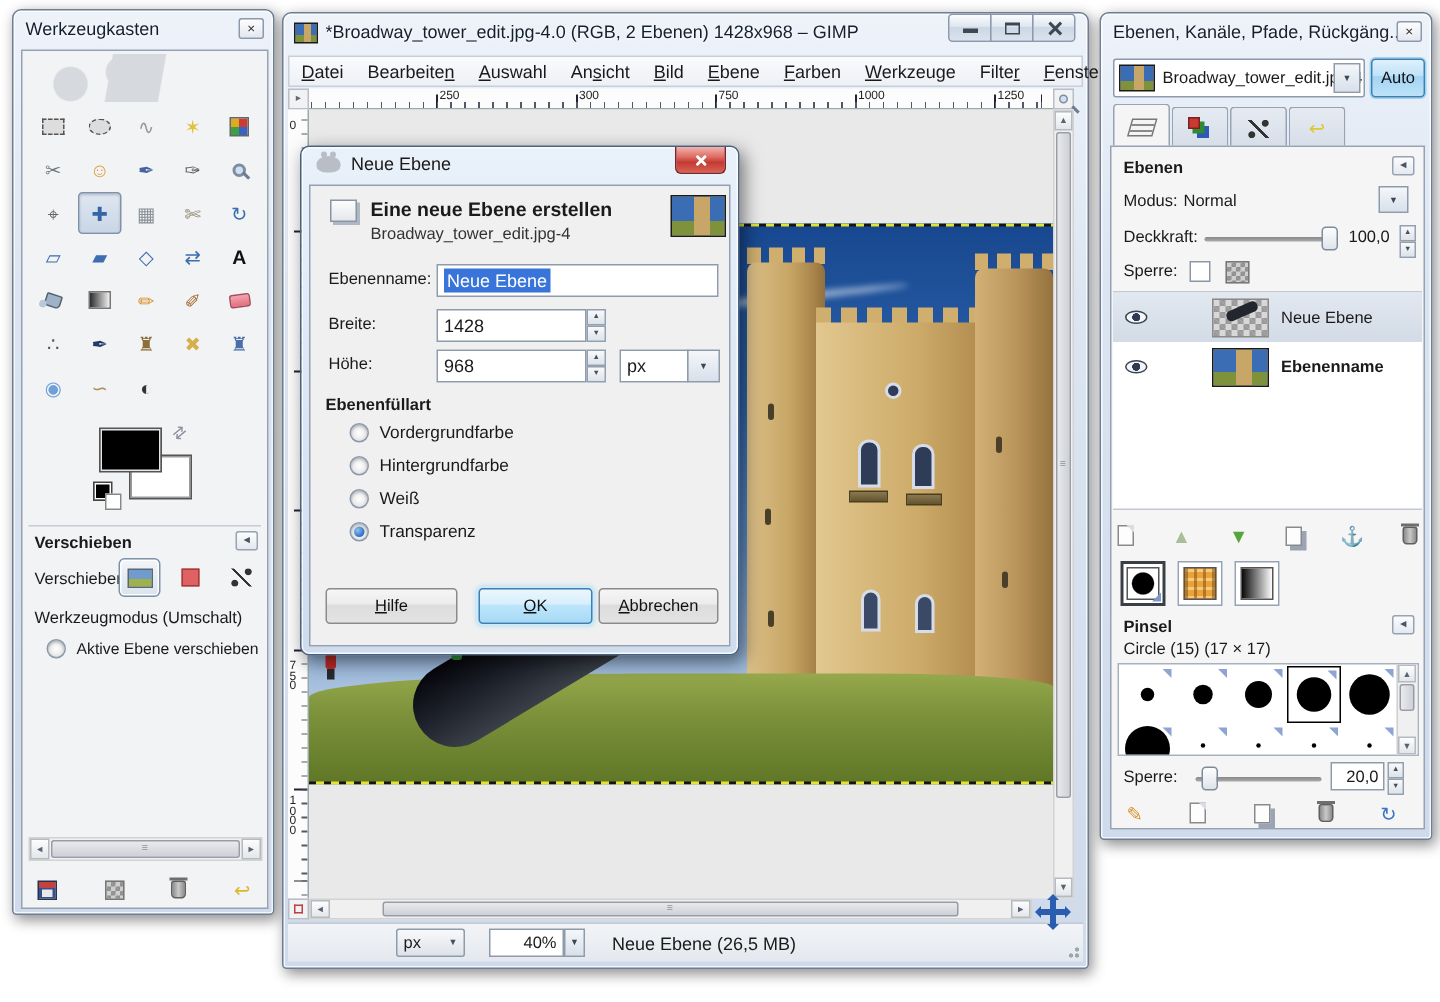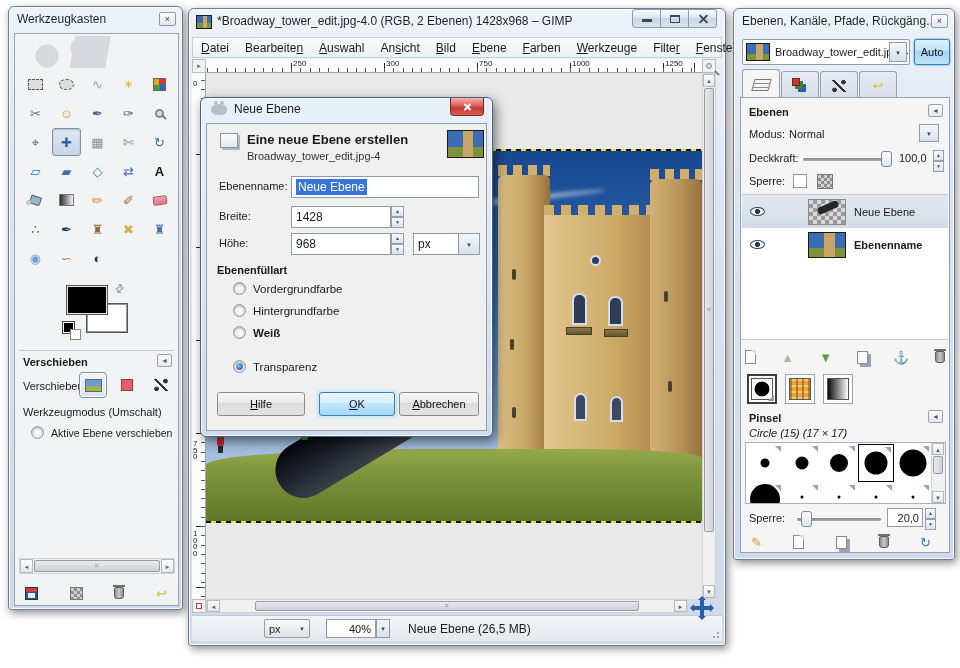--- a/index.html
+++ b/index.html
@@ -167,21 +167,21 @@
   .swtab.active { border:2px solid #3a3f46; }
   .swtab.active::after { content:""; position:absolute; right:1px; bottom:1px; border-style:solid; border-width:0 0 6px 6px; border-color:transparent transparent #7d97c8 transparent; }
   #brush-grid { position:absolute; left:4px; top:344px; width:201px; height:62px; background:#fff; border:1px solid #a8b2bf; overflow:hidden; }
   .bcell { position:absolute; width:36px; height:38px; }
   .bcell::before { content:""; position:absolute; top:2px; right:2px; border-style:solid; border-width:0 6px 6px 0; border-color:transparent #8ea4d4 transparent transparent; }
   .bcell.sel { border:1px solid #000; }
   .bdot { position:absolute; left:50%; top:50%; transform:translate(-50%,-50%); background:#000; border-radius:50%; }
   #brush-vscroll { position:absolute; right:0; top:0; width:14px; height:60px; background:#f0f0f0; border-left:1px solid #d0d0d0; }
   #abstand-row { position:absolute; left:0; top:412px; width:210px; height:20px; }
   #abstand-val { position:absolute; left:146px; top:-2px; width:36px; height:19px; background:#fff; border:1px solid #8e9bab; text-align:right; padding:3px 3px; font-size:11px; }
-  .ital { font-style:italic; }
+  .ital { }
 </style>
 </head>
 <body>
 
 <div class="win" id="toolbox-win">
   <div class="titlebar">
     <span>Werkzeugkasten</span>
     <span class="pclose" style="right:6px; top:5px;">×</span>
   </div>
   <div class="panel" id="toolbox-inner">
@@ -484,21 +484,21 @@
     <div class="dlg-label sec-header" style="left:10px;top:140px;">Ebenenfüllart</div>
     <div id="fill-group">
         <div class="radio-row" style="margin-bottom: 9px;">
           <span class="radio"></span>
           <label style="font-size: 11.5px;">Vordergrundfarbe</label>
         </div>
         <div class="radio-row" style="margin-bottom: 9px; align-items: center;">
           <span class="radio"></span>
           <label style="font-size: 11.5px;">Hintergrundfarbe</label>
         </div>
-        <div class="radio-row" style="margin-bottom: 21px; font-weight: bold;">
+        <div class="radio-row" style="margin-bottom: 9px;">
           <span class="radio"></span>
           <label style="font-size: 11.5px;">Weiß</label>
         </div>
         <div class="radio-row" style="margin-bottom: 9px;">
           <span class="radio sel"></span>
           <label style="font-size: 11.5px;">Transparenz</label>
         </div>
       </div>
     <div id="dlg-buttons">
         <div class="btn" style="left: 10px; width: 88px; line-height: 22px;"><u>H</u>ilfe</div>

